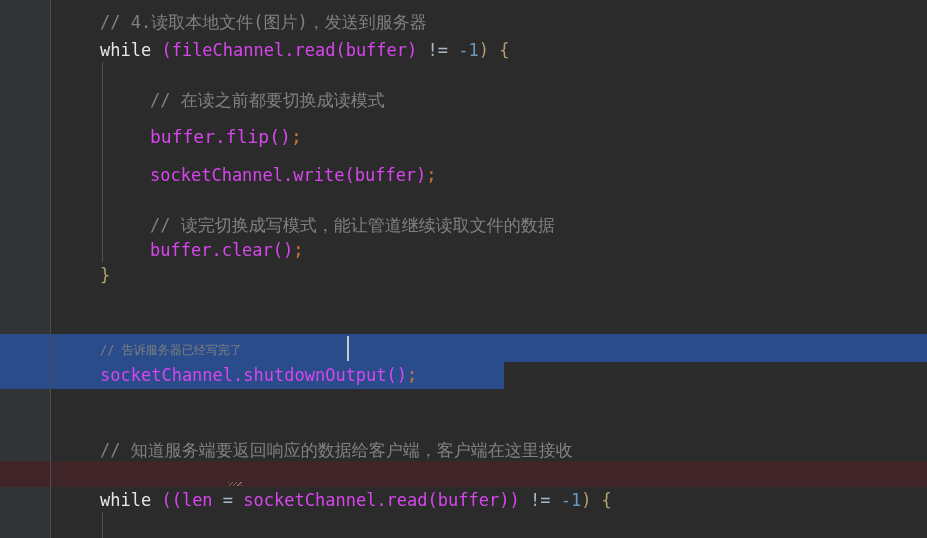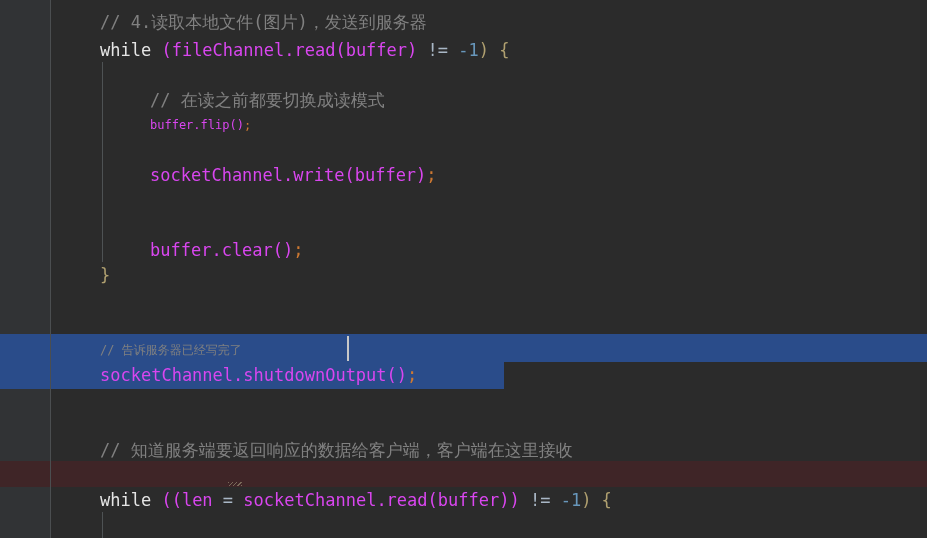--- a/index.html
+++ b/index.html
@@ -140,22 +140,23 @@
 
   <div id="indent-layer">
       <div class="indent-guide" style="left: 102px; top: 62px; height: 200px; background: rgb(78, 82, 84);"></div>
       <div class="indent-guide" style="left: 102px; top: 512px; height: 26px; background: rgb(78, 82, 84);"></div>
     </div>
 
   <div class="code-layer" id="code-layer">
       <div class="line" style="top: 10px; left: 100px; font-size: 17px; line-height: 25px;"><span class="cmt">// 4.读取本地文件(图片)，发送到服务器</span></div>
       <div class="line" style="top: 38px; left: 100px; font-size: 17px; line-height: 25px;"><span class="kw">while</span><span class="id"> (fileChannel.read(buffer) </span><span class="op">!=</span><span class="id"> </span><span class="num">-1</span><span class="brc">) {</span></div>
       <div class="line" style="top: 88px; left: 150px; font-size: 17px; line-height: 25px;"><span class="cmt">// 在读之前都要切换成读模式</span></div>
-      <div class="line" style="top: 113px; left: 150px; font-size: 12px; line-height: 25px;"><span class="id">buffer.flip()</span><span class="semi">;</span></div>
+      <div class="line" style="top: 124px; left: 150px; font-size: 18px; line-height: 25px;"><span class="id">buffer.flip()</span><span class="semi">;</span></div>
       <div class="line" style="top: 163px; left: 150px; font-size: 17px; line-height: 25px;"><span class="id">socketChannel.write(buffer)</span><span class="semi">;</span></div>
+      <div class="line" style="top: 213px; left: 150px; font-size: 17px; line-height: 25px;"><span class="cmt">// 读完切换成写模式，能让管道继续读取文件的数据</span></div>
       <div class="line" style="top: 238px; left: 150px; font-size: 17px; line-height: 25px;"><span class="id">buffer.clear()</span><span class="semi">;</span></div>
       <div class="line" style="top: 263px; left: 100px; font-size: 17px; line-height: 25px;"><span class="brc">}</span></div>
       <div class="line" style="top: 338px; left: 100px; font-size: 12px; line-height: 25px;"><span class="cmt">// 告诉服务器已经写完了</span></div>
       <div class="line" style="top: 363px; left: 100px; font-size: 17px; line-height: 25px;"><span class="id">socketChannel.shutdownOutput()</span><span class="semi">;</span></div>
       <div class="line" style="top: 438px; left: 100px; font-size: 17px; line-height: 25px;"><span class="cmt">// 知道服务端要返回响应的数据给客户端，客户端在这里接收</span></div>
       <div class="line" style="top: 488px; left: 100px; font-size: 17px; line-height: 25px;"><span class="kw">while</span><span class="id"> ((len </span><span class="op">=</span><span class="id"> socketChannel.read(buffer)) </span><span class="op">!=</span><span class="id"> </span><span class="num">-1</span><span class="brc">) {</span></div>
     </div>
 
   <div class="caret" id="text-caret" style="left: 347px; top: 336px; width: 2px; height: 25px; background: rgb(200, 200, 200);"></div>
 

